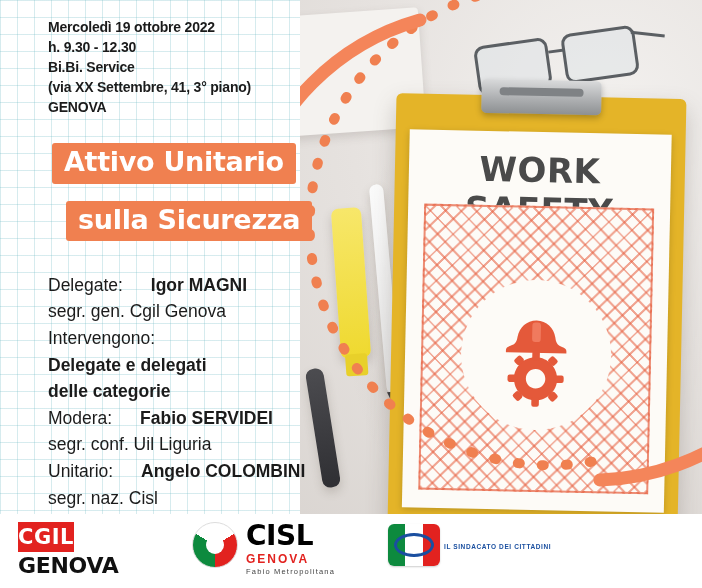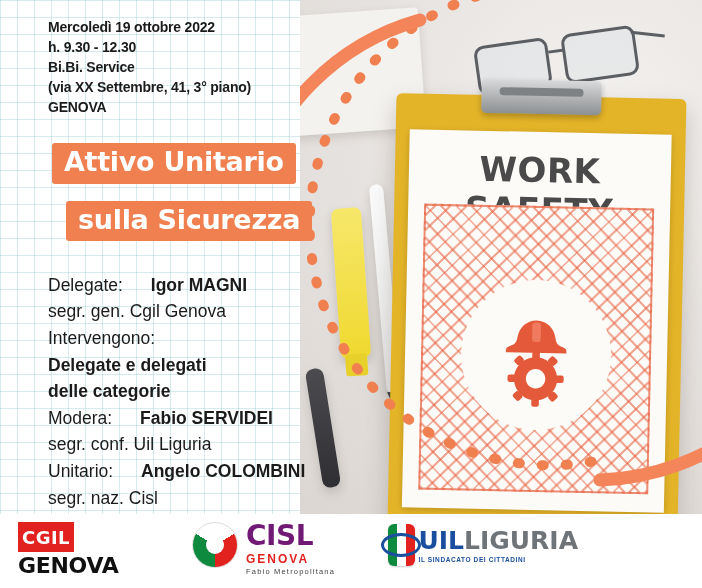--- a/index.html
+++ b/index.html
@@ -221,21 +221,21 @@
     width: 702px; height: 74px;
     background: #ffffff;
   }
   .logo-cgil { position: absolute; left: 18px; top: 8px; width: 140px; }
   .cgil-red {
     width: 56px; height: 30px; background: #e2221f;
     display: flex; align-items: center; justify-content: center;
   }
   .cgil-red span {
     color: #fff; font-family: "DejaVu Sans", sans-serif;
-    font-weight: bold; font-size: 18px; letter-spacing: 0.5px; text-align: center;
+    font-weight: bold; font-size: 21px; letter-spacing: 0.5px; text-align: center;
   }
   .cgil-genova {
     font-family: "DejaVu Sans", sans-serif;
     font-weight: bold; font-size: 22px; color: #111;
     margin-top: 1px; letter-spacing: -0.3px;
   }
 
   .logo-cisl { position: absolute; left: 192px; top: 8px; width: 180px; display: flex; align-items: flex-start; }
   .cisl-flag {
     width: 46px; height: 46px; border-radius: 50%;
@@ -245,21 +245,21 @@
     position: relative;
   }
   .cisl-flag:after{
     content:"";
     position:absolute; left:50%; top:50%; transform:translate(-50%,-50%);
     width:18px; height:18px; border-radius:50%;
     background:#ffffff;
   }
   .cisl-word {
     font-family: "DejaVu Sans", sans-serif;
-    font-weight: bold; font-size: 28px; color: #701a75; line-height: 1;
+    font-weight: bold; font-size: 28px; color: #000000; line-height: 1;
     letter-spacing: -0.5px;
   }
   .cisl-sub1 { font-size: 12px; font-weight: bold; color: #e2221f; letter-spacing: 2px; margin-top: 2px; }
   .cisl-sub2 { font-size: 7.5px; color: #444; letter-spacing: 1.2px; margin-top: 1px; }
 
   .logo-uil { position: absolute; left: 388px; top: 10px; width: 190px; display: flex; align-items: center; }
   .uil-badge {
     width: 52px; height: 42px; border-radius: 6px;
     background: linear-gradient(to right, #0d8a3e 33.3%, #ffffff 33.3% 66.6%, #e2221f 66.6%);
     position: relative; margin-right: 4px;
@@ -378,20 +378,19 @@
       <div>
         <div class="cisl-word">CISL</div>
         <div class="cisl-sub1">GENOVA</div>
         <div class="cisl-sub2">Fabio Metropolitana</div>
       </div>
     </div>
 
     <div class="logo-uil">
       <div class="uil-badge"></div>
       <div>
-        <div class="uil-word"><span>UIL</span><span class="lig">LIGURIA</span></div>
         <div class="uil-sub">IL SINDACATO DEI CITTADINI</div>
       </div>
     </div>
 
   </div>
 
 </div>
 
 </body></html>

